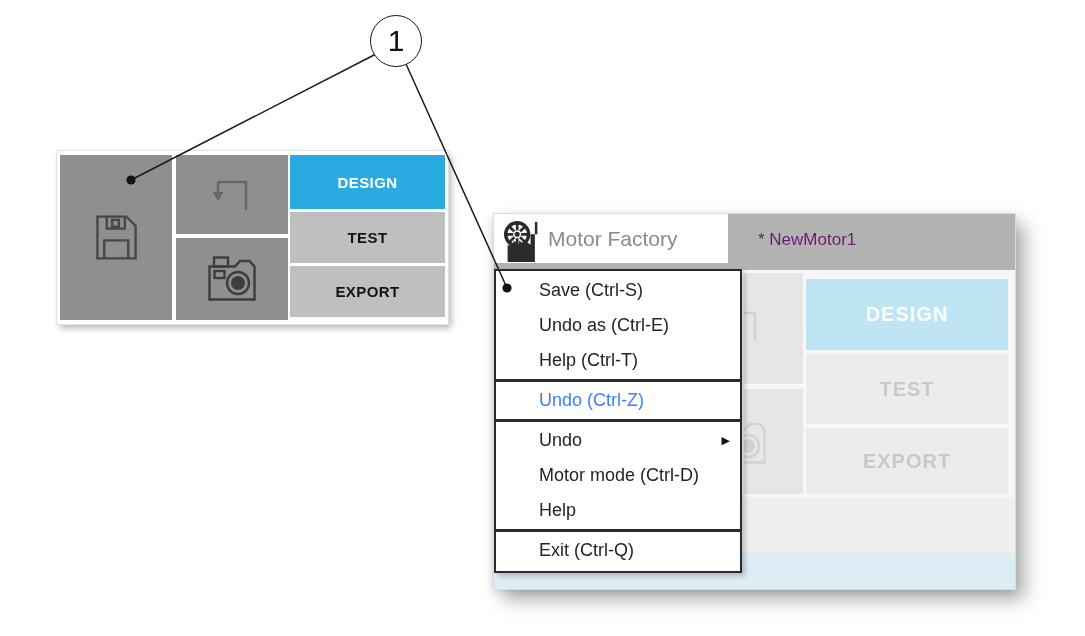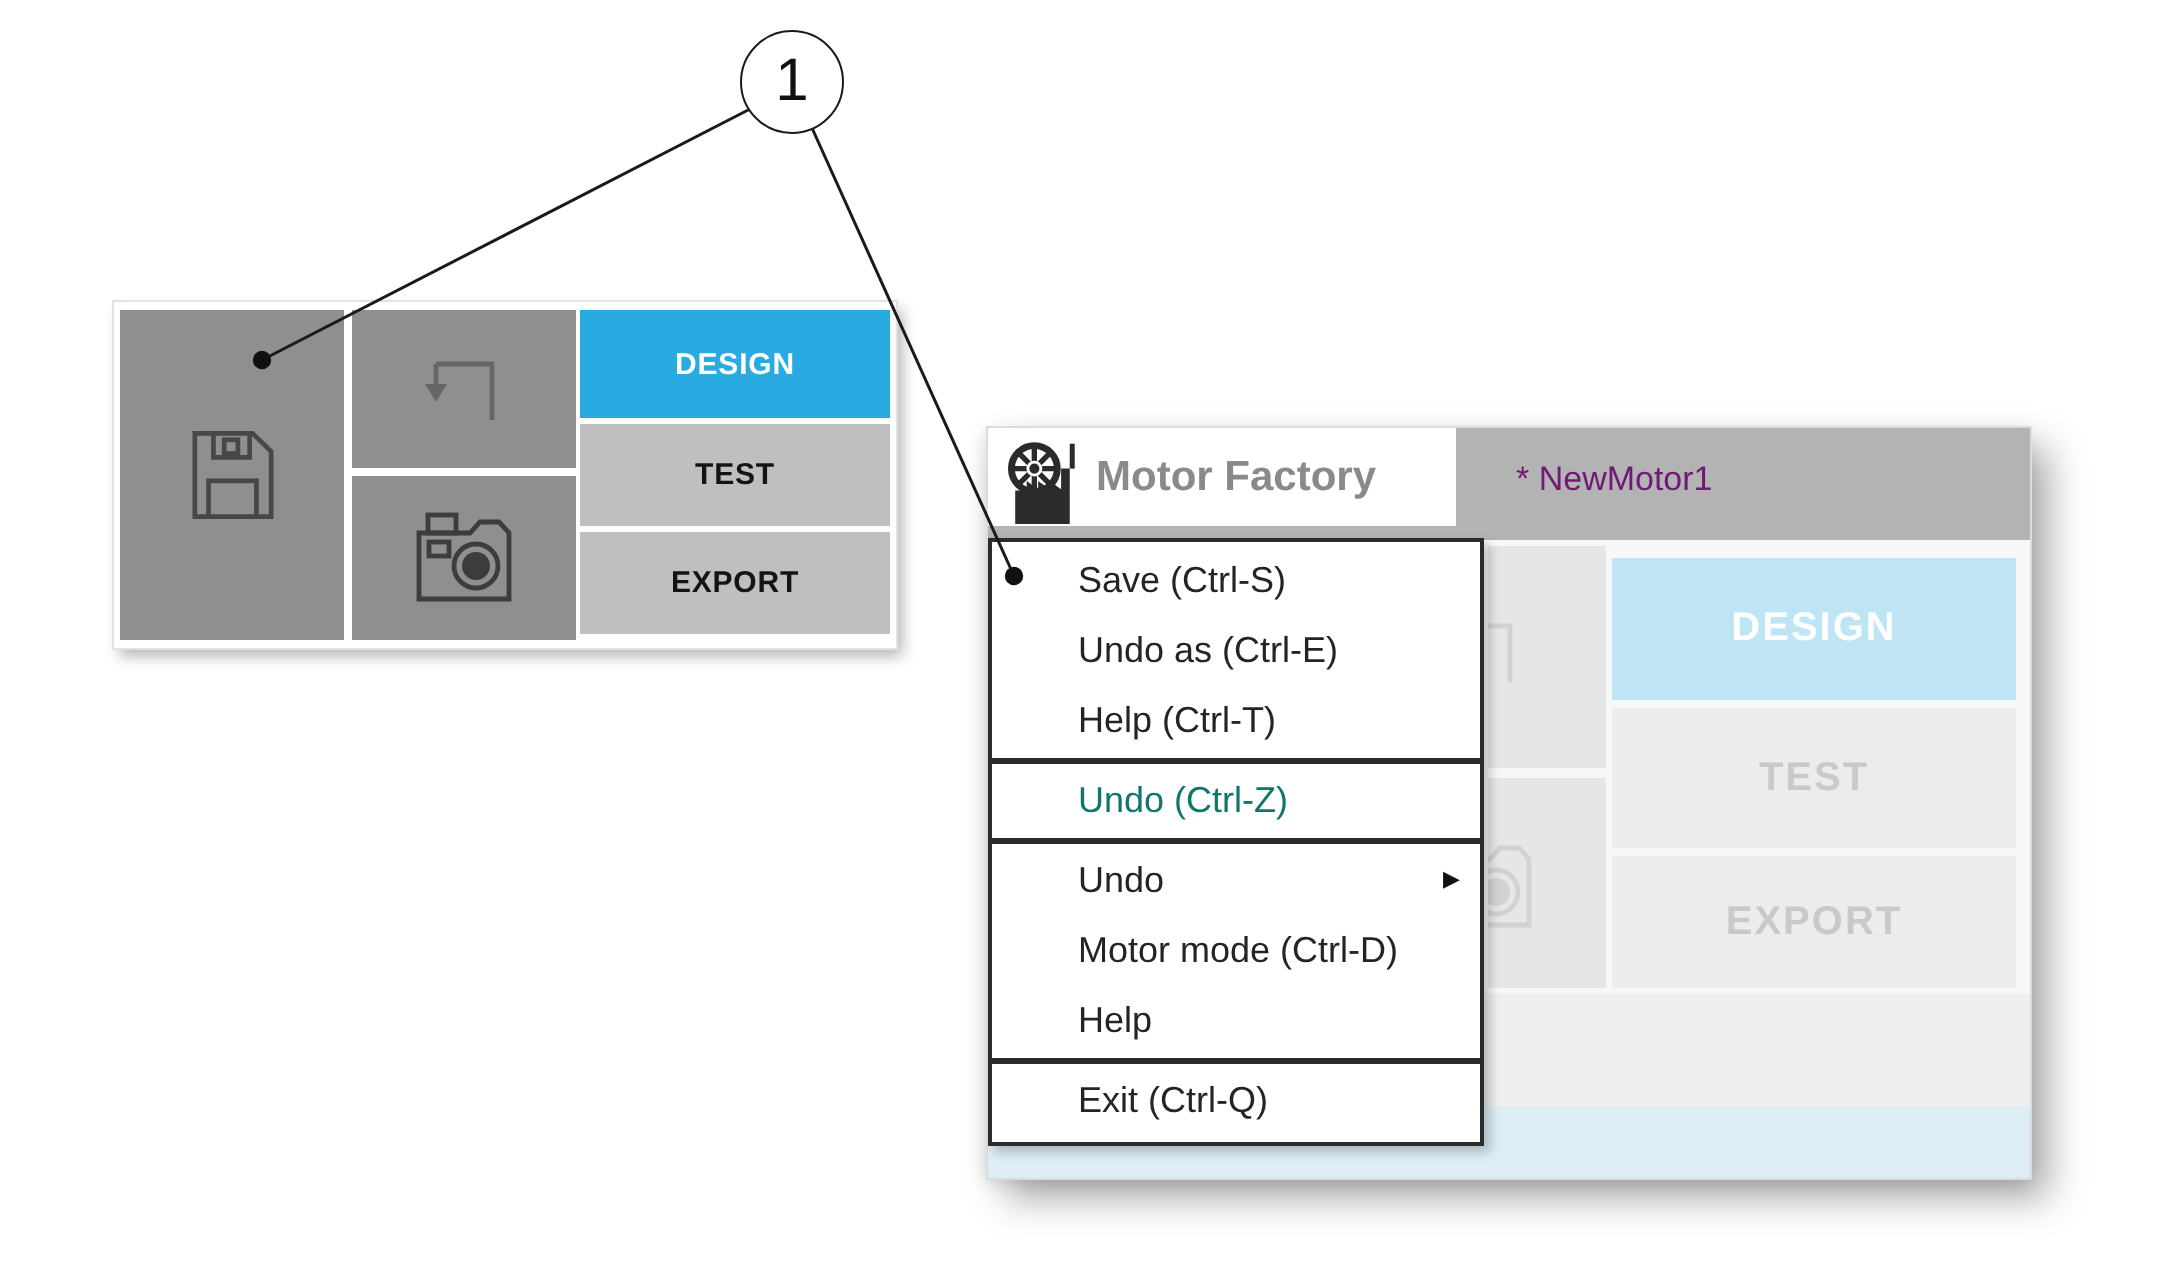--- a/index.html
+++ b/index.html
@@ -25,21 +25,21 @@
   .ltab.export{top:115px;height:51px;background:#bfbfbf;color:#141414;}
   
   .rpanel{
     position:absolute;left:494px;top:214px;width:521px;height:375px;background:#f7f7f7;
     box-shadow:0 0 0 1px #dcdcdc, 9px 10px 18px rgba(0,0,0,.35), -2px 2px 8px rgba(0,0,0,.12);
   }
   .rheader{position:absolute;left:0;top:0;width:521px;height:56px;background:#b3b3b3;}
   .rheader .white-zone{position:absolute;left:0;top:0;width:234px;height:49px;background:#ffffff;}
   .rlogo{position:absolute;left:7px;top:5px;width:40px;height:44px;}
   .rapp-title{position:absolute;left:54px;top:0;height:49px;line-height:49px;
-              font-size:21px;font-weight:bold;color:#8a8a8a;}
+              font-size:21px;font-weight:normal;color:#8a8a8a;}
   .rdoc-title{position:absolute;left:264px;top:0;height:52px;line-height:52px;
               font-size:17px;color:#701a75;}
   .rstrip-gray{position:absolute;left:0;top:283px;width:521px;height:56px;background:#efefef;}
   .rstrip-blue{position:absolute;left:0;top:339px;width:521px;height:36px;background:#dcedf6;}
   .rfcell{position:absolute;left:250px;width:59px;background:#e6e6e6;overflow:hidden;}
   .rfcell.top{top:59px;height:111px;}
   .rfcell.bot{top:175px;height:105px;}
   .rfcell svg{position:absolute;left:-26px;}
   .rfcell.top svg{top:34px;}
   .rfcell.bot svg{top:30px;}
@@ -49,21 +49,21 @@
   .rtab.test  {top:140px;height:70px;background:#ececec;color:#c9c9c9;}
   .rtab.export{top:214px;height:66px;background:#ececec;color:#c9c9c9;}
   
   .menu{
     position:absolute;left:0;top:55px;width:248px;height:304px;background:#ffffff;
     border:2.5px solid #2b2b2b;box-sizing:border-box;z-index:3;padding-top:2px;
     box-shadow:3px 3px 5px rgba(0,0,0,.22);
   }
   .menu-item{position:relative;height:35px;line-height:35px;padding-left:43px;
              font-size:18px;color:#242424;white-space:nowrap;}
-  .menu-item.disabled{color:#0f766e;}
+  .menu-item.disabled{color:#3b82f6;}
   .menu-sep{border-top:3px solid #2b2b2b;margin:1px 0;height:0;}
   .sub-arrow{position:absolute;right:10px;top:0;font-size:11px;color:#111;}
   
   .overlay{position:absolute;left:0;top:0;z-index:10;pointer-events:none;}
   .callout-circle{
     position:absolute;left:370px;top:15px;width:52px;height:52px;border-radius:50%;
     background:#ffffff;border:1.6px solid #1a1a1a;box-sizing:border-box;z-index:11;
     display:flex;align-items:center;justify-content:center;font-size:30px;color:#111;
   }
 </style>

